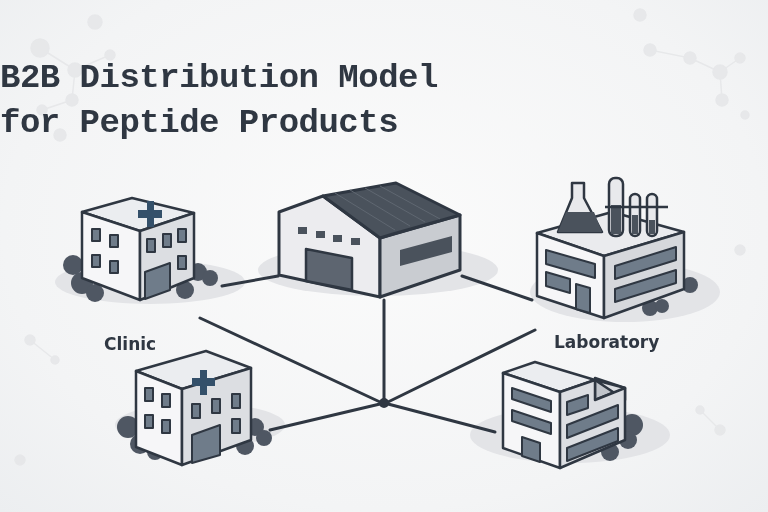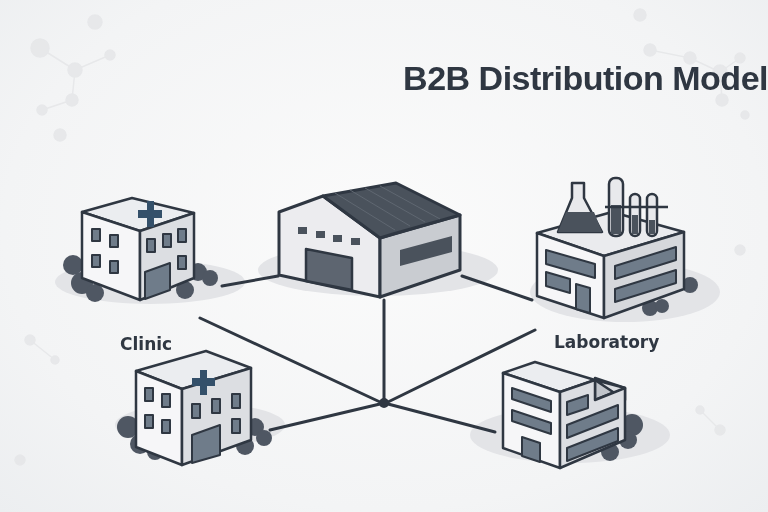--- a/index.html
+++ b/index.html
@@ -1,20 +1,20 @@
 <!DOCTYPE html>
 <html><head>
 <meta charset="utf-8">
 <style>
   html,body{margin:0;padding:0;}
   body{width:768px;height:512px;overflow:hidden;position:relative;
     background:radial-gradient(ellipse at 50% 45%, #fbfbfb 0%, #f3f4f5 70%, #eceef0 100%);
     font-family:"Liberation Sans", sans-serif;}
-  .title{position:absolute;left:0;top:56px;width:768px;text-align:right;
-    font-family:Liberation Sans, sans-serif;font-weight:bold;color:#2f3742;
+  .title{position:absolute;left:0;top:56px;width:768px;text-align:left;
+    font-family:Liberation Mono, monospace;font-weight:bold;color:#2f3742;
     font-size:34px;line-height:45px;letter-spacing:-0.5px;}
   .label{position:absolute;color:#2f3742;font-family:"DejaVu Sans", sans-serif;font-weight:bold;font-size:17px;}
   svg.scene{position:absolute;left:0;top:0;}
 </style>
 </head>
 <body>
 
 <svg class="scene" width="768" height="512" viewBox="0 0 768 512" xmlns="http://www.w3.org/2000/svg">
 
   <g fill="#e6e7e9" stroke="#e6e7e9" stroke-width="1.5" opacity="0.9">
@@ -195,16 +195,17 @@
       <polygon points="522,437 540,443 540,462 522,456"></polygon>
       <polygon points="567,402 588,395 588,408 567,415"></polygon>
       <polygon points="567,425 618,405 618,418 567,438"></polygon>
       <polygon points="567,448 618,428 618,441 567,461"></polygon>
     </g>
   </g>
 </svg>
 
 <div class="title">
   <div>B2B Distribution Model</div>
+  <div>for Peptide Products</div>
 </div>
 
-<div class="label" style="left:120px;top:334px;">Clinic</div>
+<div class="label" style="left:104px;top:334px;">Clinic</div>
 <div class="label" style="left:554px;top:332px;">Laboratory</div>
 
 </body></html>

